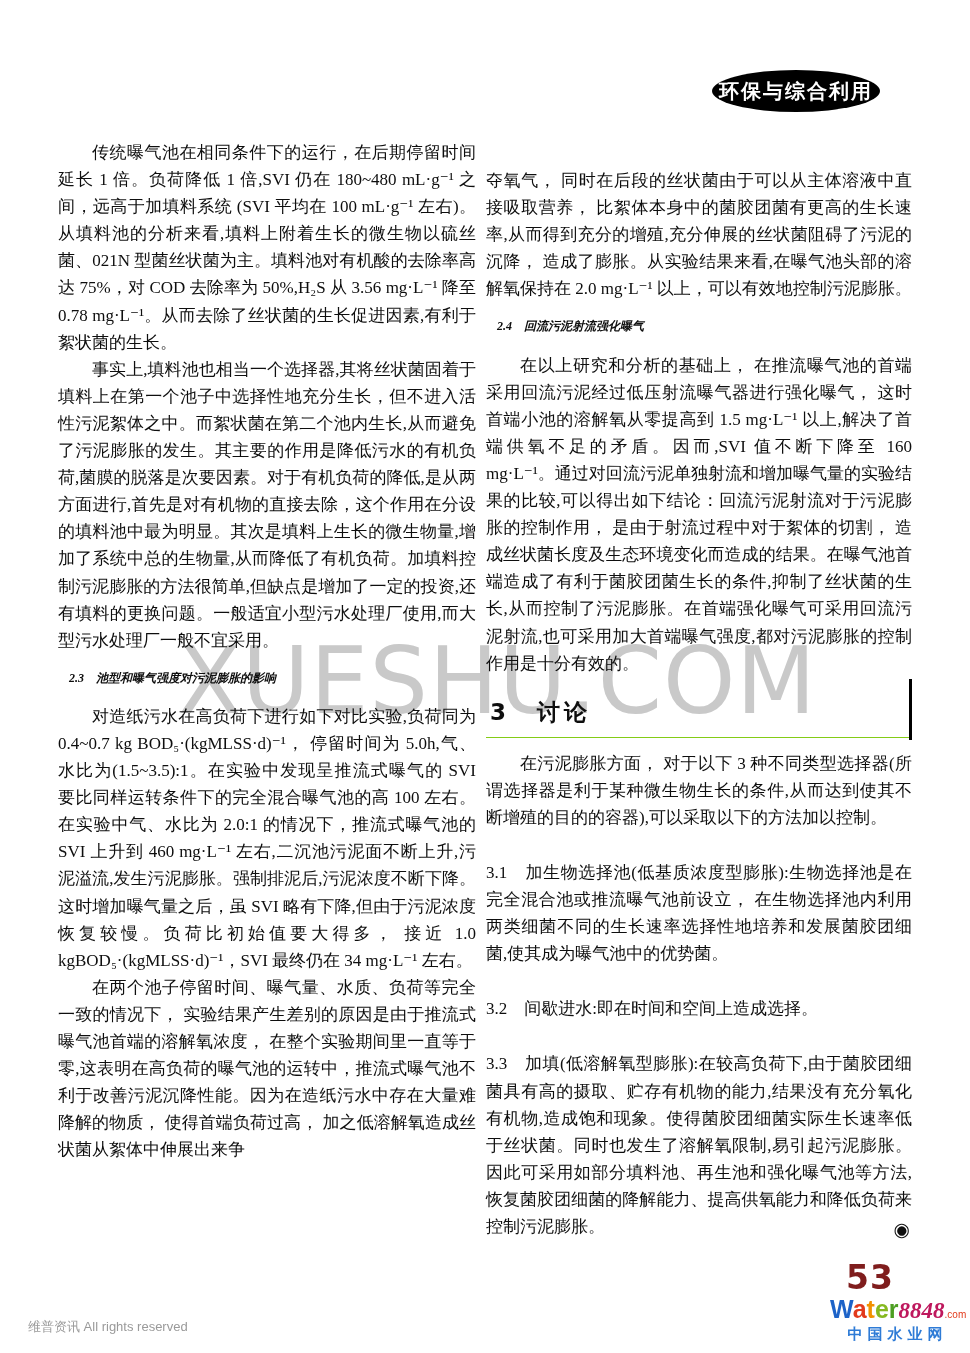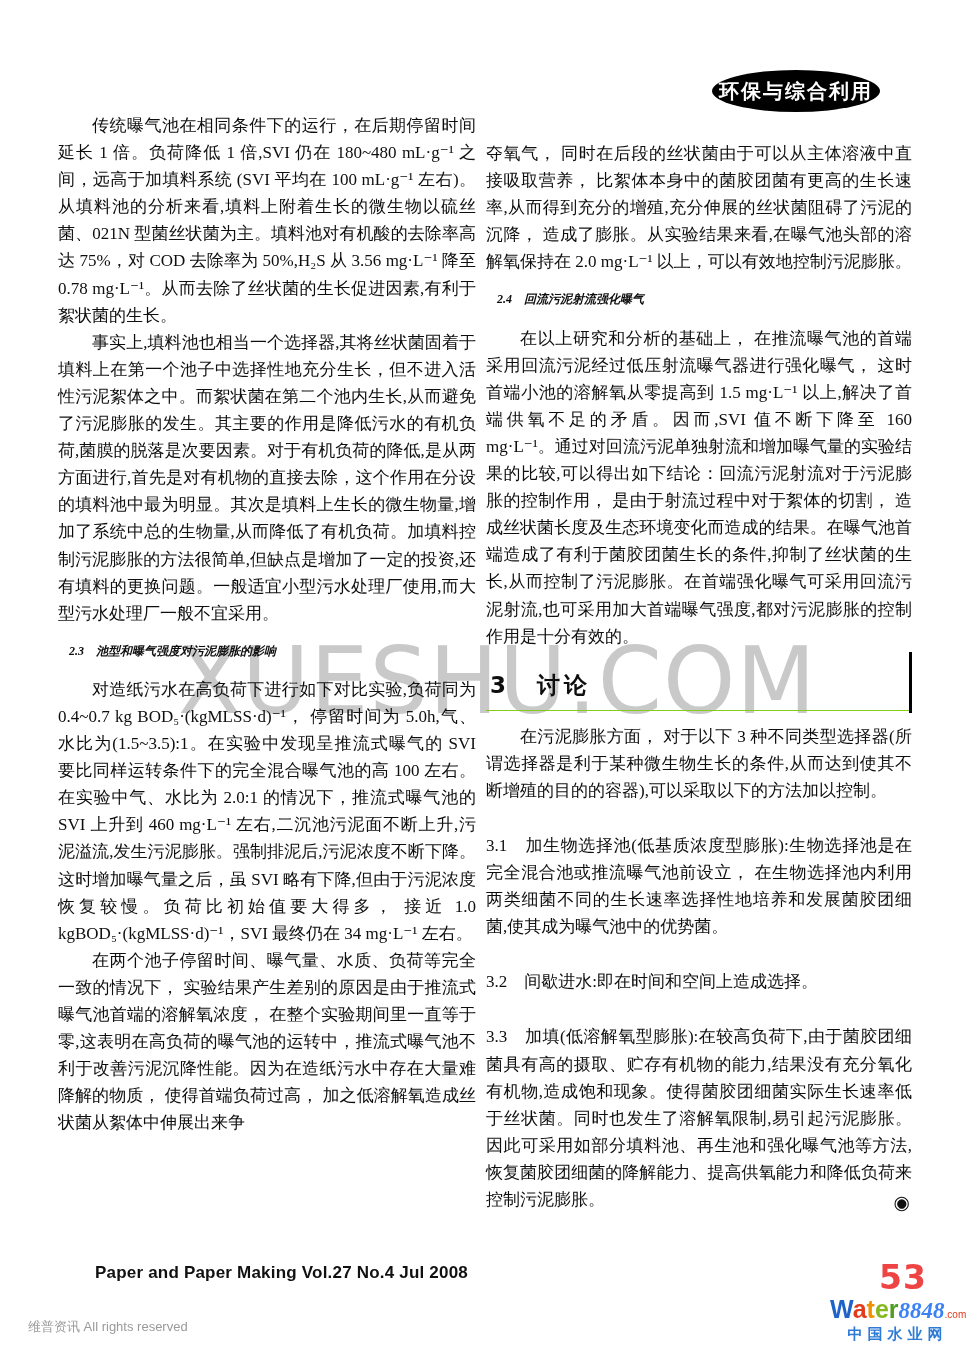--- a/index.html
+++ b/index.html
@@ -18,21 +18,21 @@
   }
   
   .watermark{
     position:absolute;left:178px;top:628px;z-index:0;
     font-family:"DejaVu Sans","Liberation Sans",sans-serif;
     font-size:92px;color:#c9c9c9;letter-spacing:1px;white-space:nowrap;
     user-select:none;
   }
   
   .col{
-    position:absolute;top:112px;z-index:1;
+    position:absolute;top:139px;z-index:1;
     font-size:17px;line-height:27.1px;text-align:justify;
     text-justify:inter-character;
   }
   .col-left{left:58px;width:418px;}
   .col-right{left:486px;width:426px;}
   .para{margin:0;text-indent:2em;}
   .para.no-indent{text-indent:0;margin-top:28px;}
   .sub-heading{
     margin:11px;font-weight:bold;font-style:italic;text-indent:0;
     font-size:12px;line-height:27.1px;
@@ -53,21 +53,21 @@
   }
   
   .journal-line{
     position:absolute;left:95px;top:1263px;z-index:1;
     font-family:"Liberation Sans","DejaVu Sans",sans-serif;
     font-size:17px;font-weight:bold;letter-spacing:0.2px;color:#111;
   }
   .page-number{
     position:absolute;left:846px;top:1258px;z-index:1;
     font-family:"DejaVu Sans","Liberation Sans",sans-serif;
-    font-size:33px;font-weight:bold;color:#ef4444;letter-spacing:1px;margin-left:33px;
+    font-size:33px;font-weight:bold;color:#7f1d1d;letter-spacing:1px;
   }
   .copyright{
     position:absolute;left:28px;top:1318px;z-index:1;
     font-family:"Liberation Sans","DejaVu Sans",sans-serif;
     font-size:13px;color:#9a9a9a;font-weight:normal;
   }
   
   .logo{
     position:absolute;right:5px;top:1297px;width:135px;z-index:1;text-align:center;
     font-family:"Liberation Sans","DejaVu Sans",sans-serif;line-height:1;
@@ -106,24 +106,23 @@
     </div>
     <p class="para">在污泥膨胀方面， 对于以下 3 种不同类型选择器(所谓选择器是利于某种微生物生长的条件,从而达到使其不断增殖的目的的容器),可以采取以下的方法加以控制。</p>
     <p class="para no-indent">3.1　加生物选择池(低基质浓度型膨胀):生物选择池是在完全混合池或推流曝气池前设立， 在生物选择池内利用两类细菌不同的生长速率选择性地培养和发展菌胶团细菌,使其成为曝气池中的优势菌。</p>
     <p class="para no-indent">3.2　间歇进水:即在时间和空间上造成选择。</p>
     <p class="para no-indent last-para">
       <span>3.3　加填(低溶解氧型膨胀):在较高负荷下,由于菌胶团细菌具有高的摄取、贮存有机物的能力,结果没有充分氧化有机物,造成饱和现象。使得菌胶团细菌实际生长速率低于丝状菌。同时也发生了溶解氧限制,易引起污泥膨胀。因此可采用如部分填料池、再生池和强化曝气池等方法,恢复菌胶团细菌的降解能力、提高供氧能力和降低负荷来控制污泥膨胀。</span>
       <span class="end-mark">◉</span>
     </p>
   </div>
 
-  <div class="journal-line">Paper and Paper Making  Vol.27 No.4 Jul 2008</div>
   <div class="page-number">53</div>
   <div class="copyright">维普资讯 All rights reserved</div>
 
   <div class="logo">
     <div class="logo-word">
-      <span style="color: rgb(29, 99, 200);">W</span><span style="color: rgb(226, 58, 28);">a</span><span style="color: rgb(242, 145, 0);">t</span><span style="color: rgb(134, 185, 32);">e</span><span style="color: rgb(77, 158, 34);">r</span><span class="logo-number" style="color: #3b82f6;">8848</span><span class="logo-dotcom" style="color: rgb(226, 58, 28);">.com</span>
+      <span style="color: rgb(29, 99, 200);">W</span><span style="color: rgb(226, 58, 28);">a</span><span style="color: rgb(242, 145, 0);">t</span><span style="color: rgb(134, 185, 32);">e</span><span style="color: rgb(77, 158, 34);">r</span><span class="logo-number" style="color: #be185d;">8848</span><span class="logo-dotcom" style="color: rgb(226, 58, 28);">.com</span>
     </div>
     <div class="logo-subtitle" style="color: rgb(46, 123, 214);">中国水业网</div>
   </div>
 
 </div>
 
 </body></html>

